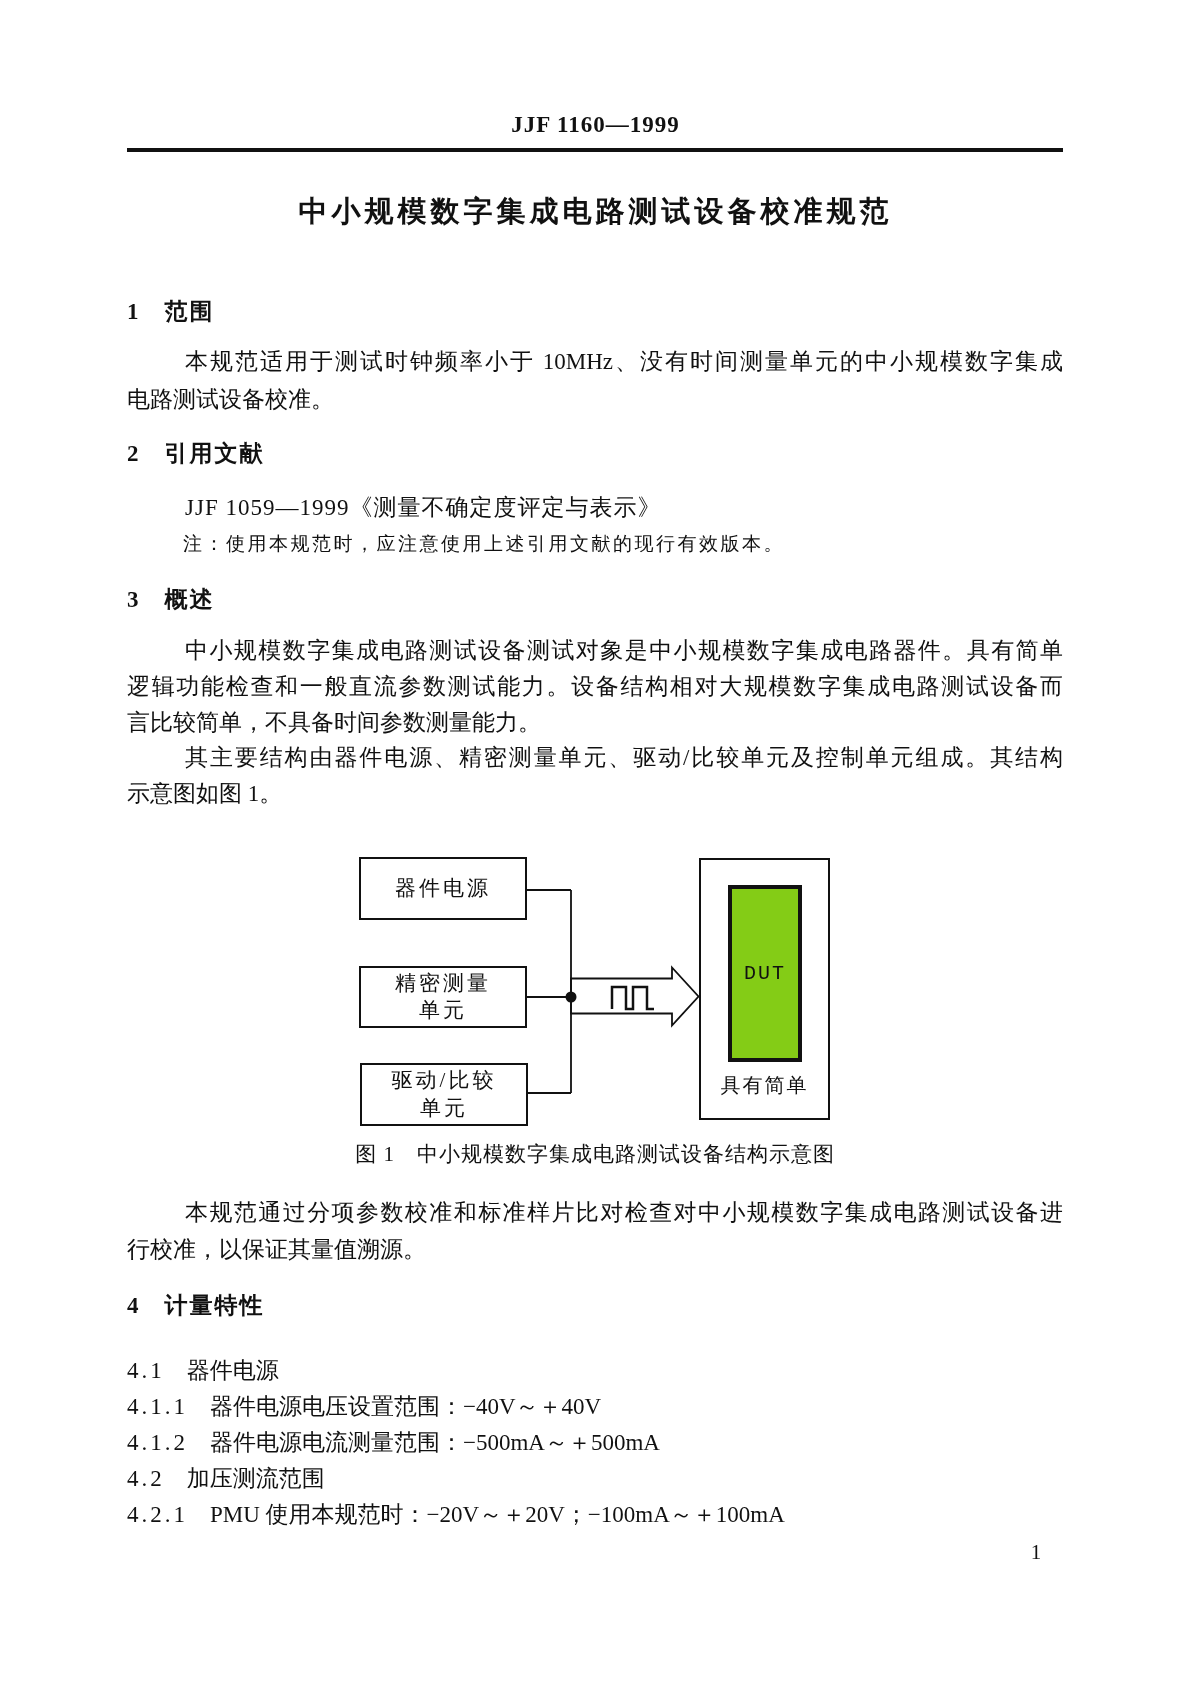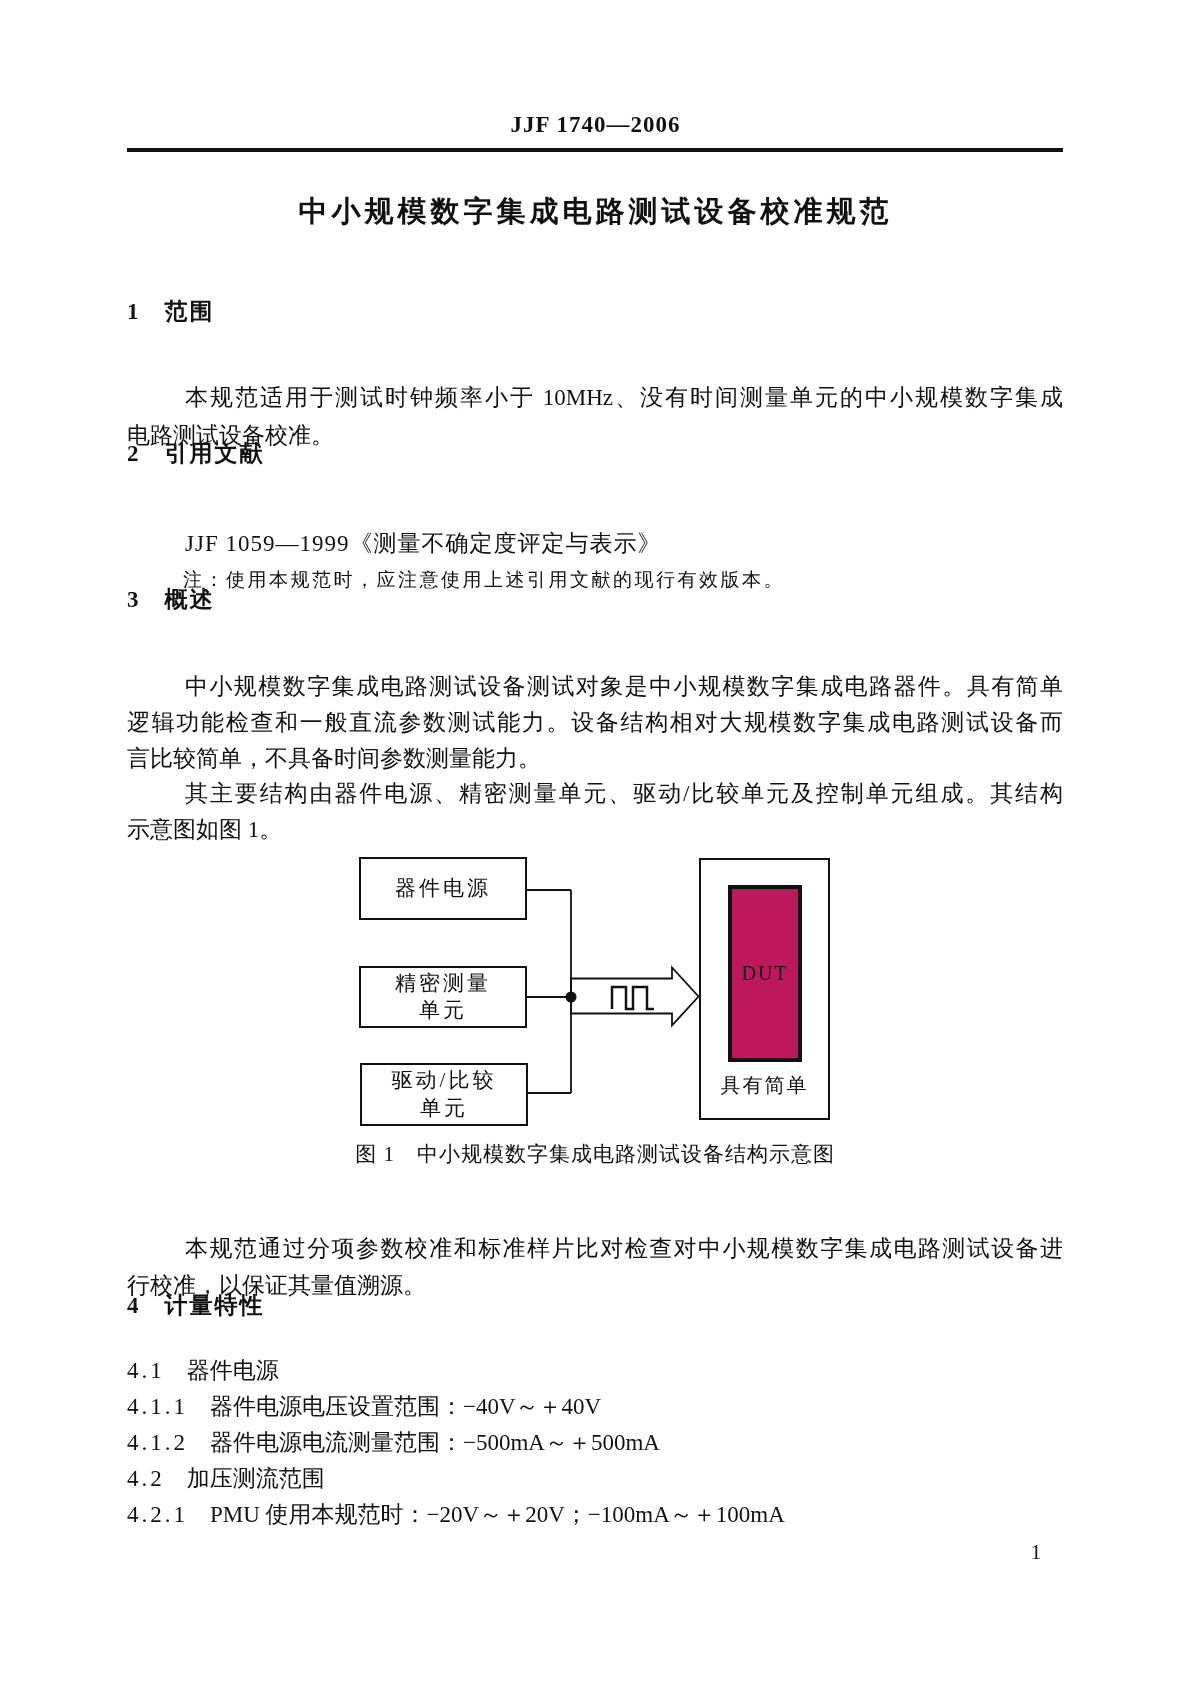--- a/index.html
+++ b/index.html
@@ -44,21 +44,20 @@
   .h .ht{
     font-family:"Liberation Sans","DejaVu Sans",sans-serif;
     font-weight:bold;
     letter-spacing:2px;
   }
   .line{
     left:127px;width:936px;
     font-size:23px;
     line-height:1.25;
     white-space:normal;
-    margin-top:36px;
   }
   .ind{padding-left:58px;width:878px;}
   .j{text-align:justify;text-align-last:justify;text-justify:inter-character;}
   .note{
     font-size:19px;
     letter-spacing:2.5px;
     padding-left:56px;
   }
   .ref{letter-spacing:1px;}
   .item{
@@ -91,34 +90,34 @@
     background:#fff;
   }
   .b-power{left:359px;top:857px;width:164px;height:59px;}
   .b-pmu{left:359px;top:966px;width:164px;height:58px;}
   .b-drv{left:360px;top:1063px;width:164px;height:59px;}
   .b-adapter{left:699px;top:858px;width:127px;height:258px;background:transparent;}
   .b-dut{
     left:728px;top:885px;width:66px;height:169px;
     border:4px solid #111;
     display:flex;align-items:center;justify-content:center;
-    font-size:20px;letter-spacing:2px;background:#be185d;
+    font-size:20px;letter-spacing:2px;background:#84cc16;font-family:Liberation Mono, monospace;
   }
   .adapter-label{
     left:699px;top:1072px;width:131px;
     text-align:center;
     font-size:20px;letter-spacing:2px;
   }
 </style>
 </head>
 <body>
 
 <div class="page">
 
-  <div class="abs doc-code">JJF 1740—2006</div>
+  <div class="abs doc-code">JJF 1160—1999</div>
   <div class="abs rule"></div>
   <div class="abs doc-title">中小规模数字集成电路测试设备校准规范</div>
 
   <div class="abs h" style="top:296px">
     <span class="num">1</span><span class="ht">范围</span>
   </div>
   <div class="abs line ind j" style="top:348px">本规范适用于测试时钟频率小于 10MHz、没有时间测量单元的中小规模数字集成</div>
   <div class="abs line" style="top:386px">电路测试设备校准。</div>
 
   <div class="abs h" style="top:438px">

